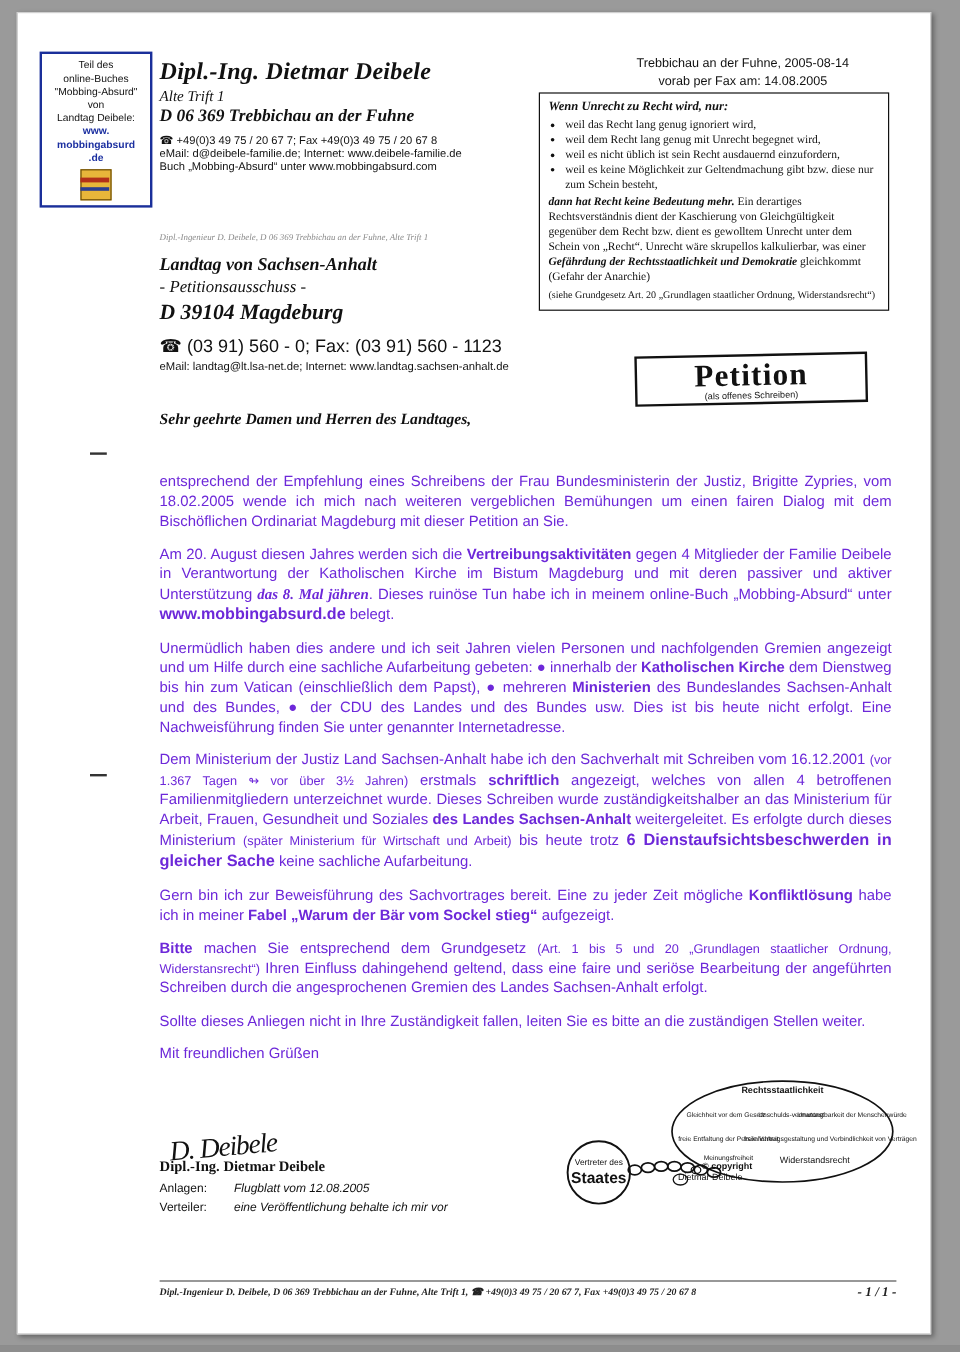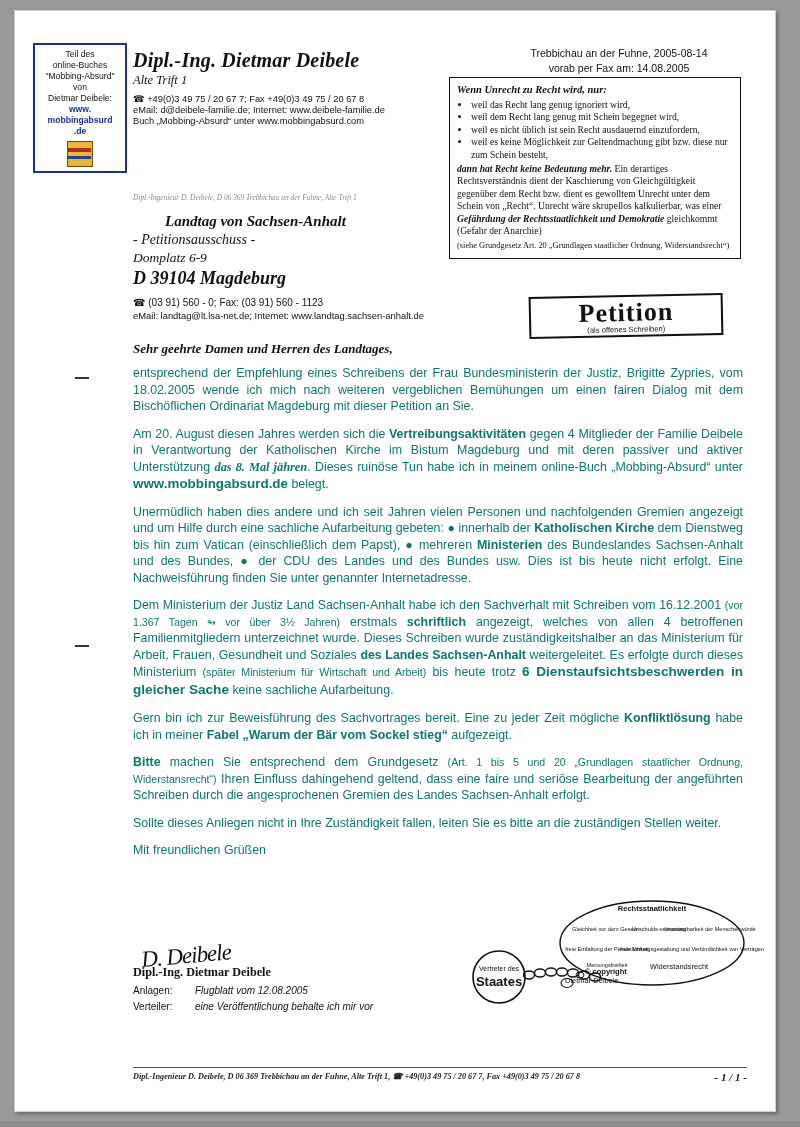--- a/index.html
+++ b/index.html
@@ -155,25 +155,25 @@
   }
 
   
   .recip {
     position: absolute;
     left: 100px; top: 188px;
     width: 340px;
     color: #111;
     font-family: "Liberation Serif", serif;
   }
-  .recip .r1 { font-weight: bold; font-style: italic; font-size: 15px; margin-left: 32px; }
+  .recip .r1 { font-weight: bold; font-style: italic; font-size: 15px; }
   .recip .r2 { font-style: italic; font-size: 14px; margin-top: 2px;}
   .recip .r3 { font-style: italic; font-size: 13.5px; margin-top: 2px;}
   .recip .r4 { font-weight: bold; font-style: italic; font-size: 18px; margin-top: 2px;}
-  .recip .r5 { font-size: 10px; margin-top: 8px; font-family: "Liberation Sans", sans-serif;}
+  .recip .r5 { font-size: 15px; margin-top: 8px; font-family: "Liberation Sans", sans-serif;}
   .recip .r6 { font-size: 9.4px; margin-top: 2px; font-family: "Liberation Sans", sans-serif;}
 
   
   .petition {
     position: absolute;
     right: 34px; top: 270px;
     width: 190px;
     border: 2px solid #111;
     text-align: center;
     padding: 2px 0 1px 0;
@@ -200,23 +200,23 @@
     left: 100px; top: 316px;
     font-family: "Liberation Serif", serif;
     font-weight: bold;
     font-style: italic;
     font-size: 13px;
     color: #111;
   }
 
   .body {
     position: absolute;
-    left: 100px; top: 340px;
+    left: 100px; top: 368px;
     right: 14px;
-    color: #0f766e;
+    color: #6d28d9;
     font-size: 12.4px;
     line-height: 1.33;
     text-align: justify;
   }
   .body p { margin: 0 0 11px 0; }
   .b { font-weight: bold; }
   .bi { font-weight: bold; font-style: italic; }
   .bigger { font-size: 13.6px; font-weight: bold; }
   .sm { font-size: 10.6px; }
   .serif { font-family: "Liberation Serif", serif; }
@@ -299,65 +299,65 @@
 
 <div class="page">
   <div class="sheet">
     <div class="inner">
 
       <div class="topbox">
         <div>Teil des</div>
         <div>online-Buches</div>
         <div>"Mobbing-Absurd"</div>
         <div>von</div>
-        <div>Dietmar Deibele:</div>
+        <div>Landtag Deibele:</div>
         <div class="blue">www.</div>
         <div class="blue">mobbingabsurd</div>
         <div class="blue">.de</div>
         <div class="bookicon">
           <div class="cover"></div>
           <div class="stripe"></div>
           <div class="stripe2"></div>
         </div>
       </div>
 
       <div class="addr">
         <div class="name">Dipl.-Ing. Dietmar Deibele</div>
         <div class="l2">Alte Trift 1</div>
+        <div class="l3">D 06 369 Trebbichau an der Fuhne</div>
         <div class="l4">☎  +49(0)3 49 75 / 20 67 7; Fax +49(0)3 49 75 / 20 67 8</div>
         <div class="l5">eMail: d@deibele-familie.de;   Internet: www.deibele-familie.de</div>
         <div class="l6">Buch „Mobbing-Absurd“ unter www.mobbingabsurd.com</div>
       </div>
 
       <div class="datebox">
         <div>Trebbichau an der Fuhne, 2005-08-14</div>
         <div class="d2">vorab per Fax am:  14.08.2005</div>
       </div>
 
       <div class="rightbox">
         <div class="hd">Wenn Unrecht zu Recht wird, nur:</div>
         <ul>
           <li>weil das Recht lang genug ignoriert wird,</li>
-          <li>weil dem Recht lang genug mit Schein begegnet wird,</li>
+          <li>weil dem Recht lang genug mit Unrecht begegnet wird,</li>
           <li>weil es nicht üblich ist sein Recht ausdauernd einzufordern,</li>
           <li>weil es keine Möglichkeit zur Geltendmachung gibt bzw. diese nur zum Schein besteht,</li>
         </ul>
         <div>
           <span class="bi">dann hat Recht keine Bedeutung mehr.</span><span> Ein derartiges</span>
           <span>Rechtsverständnis dient der Kaschierung von Gleichgültigkeit gegenüber dem Recht bzw. dient es gewolltem Unrecht unter dem Schein von „Recht“. Unrecht wäre skrupellos kalkulierbar, was einer </span><span class="bi">Gefährdung der Rechtsstaatlichkeit und Demokratie</span><span> gleichkommt (Gefahr der Anarchie)</span>
         </div>
         <span class="small">(siehe Grundgesetz Art. 20 „Grundlagen staatlicher Ordnung, Widerstandsrecht“)</span>
       </div>
 
       <div class="faintline">Dipl.-Ingenieur D. Deibele, D 06 369 Trebbichau an der Fuhne, Alte Trift 1</div>
 
       <div class="recip">
         <div class="r1">Landtag von Sachsen-Anhalt</div>
         <div class="r2">- Petitionsausschuss -</div>
-        <div class="r3">Domplatz 6-9</div>
         <div class="r4">D 39104 Magdeburg</div>
         <div class="r5">☎  (03 91) 560 - 0; Fax: (03 91) 560 - 1123</div>
         <div class="r6">eMail: landtag@lt.lsa-net.de; Internet: www.landtag.sachsen-anhalt.de</div>
       </div>
 
       <div class="petition">
         <div class="word">Petition</div>
         <div class="sub">(als offenes Schreiben)</div>
       </div>
 

